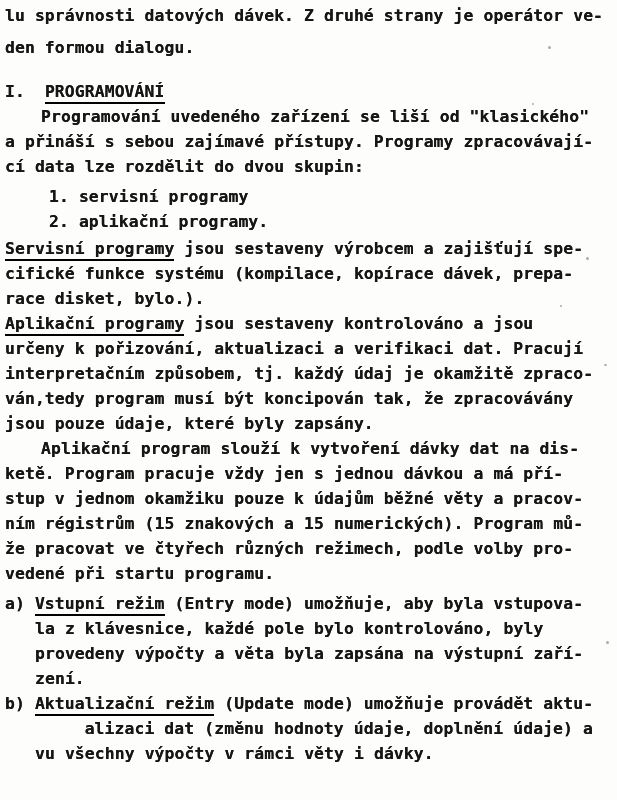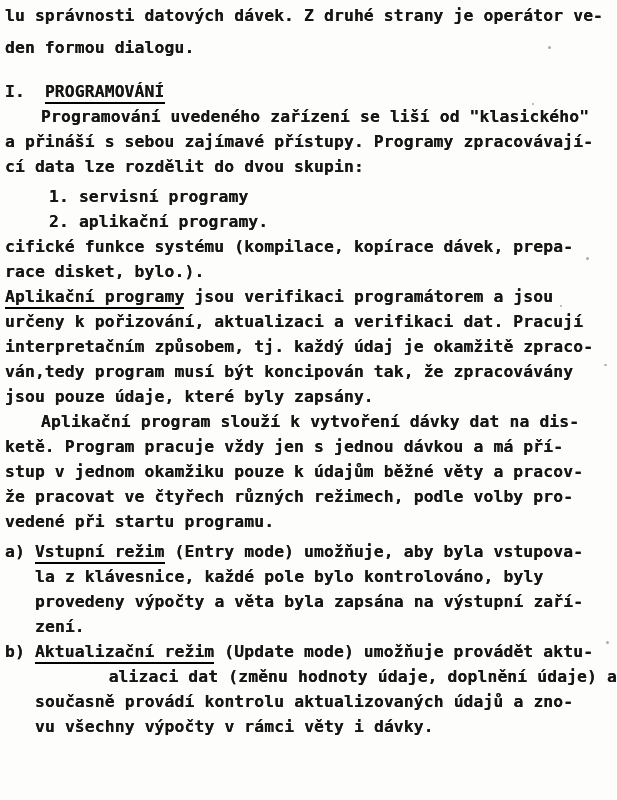--- a/index.html
+++ b/index.html
@@ -6,21 +6,21 @@
     margin: 0;
     padding: 0;
     background: #ffffff;
   }
   .page {
     position: relative;
     width: 617px;
     height: 800px;
     box-sizing: border-box;
     background: #fdfdfb;
-    padding: 3px 0 0 5px;
+    padding: 3px 24px 0 5px;
     overflow: hidden;
     font-family: "DejaVu Sans Mono", "Liberation Mono", monospace;
     font-size: 16.4px;
     font-weight: 700;
     line-height: 25px;
     color: #161616;
     text-shadow: 0 0 0.6px rgba(15,15,15,0.85);
   }
   .doc .line {
     white-space: pre;
@@ -52,39 +52,40 @@
 <div class="page">
   <div class="doc">
       <div class="line"><span>lu správnosti datových dávek. Z druhé strany je operátor ve-</span></div>
       <div class="line" style="margin-top: 7px;"><span>den formou dialogu.</span></div>
       <div class="line" style="margin-top: 19px;"><span>I.  </span><span class="u">PROGRAMOVÁNÍ</span></div>
       <div class="line" style="margin-top: 0; padding-left: 36px;"><span>Programování uvedeného zařízení se liší od "klasického"</span></div>
       <div class="line"><span>a přináší s sebou zajímavé přístupy. Programy zpracovávají-</span></div>
       <div class="line"><span>cí data lze rozdělit do dvou skupin:</span></div>
       <div class="line" style="margin-top: 5px; padding-left: 44px;"><span>1. servisní programy</span></div>
       <div class="line" style="padding-left: 44px;"><span>2. aplikační programy.</span></div>
+      <div class="line" style="margin-top: 2px;"><span class="u">Servisní programy</span><span> jsou sestaveny výrobcem a zajišťují spe-</span></div>
       <div class="line"><span>cifické funkce systému (kompilace, kopírace dávek, prepa-</span></div>
       <div class="line"><span>race disket, bylo.).</span></div>
-      <div class="line"><span class="u">Aplikační programy</span><span> jsou verifikaci programátorem a jsou</span></div>
+      <div class="line"><span class="u">Aplikační programy</span><span> jsou sestaveny kontrolováno a jsou</span></div>
       <div class="line"><span>určeny k pořizování, aktualizaci a verifikaci dat. Pracují</span></div>
       <div class="line"><span>interpretačním způsobem, tj. každý údaj je okamžitě zpraco-</span></div>
       <div class="line"><span>ván,tedy program musí být koncipován tak, že zpracovávány</span></div>
       <div class="line"><span>jsou pouze údaje, které byly zapsány.</span></div>
       <div class="line" style="padding-left: 36px;"><span>Aplikační program slouží k vytvoření dávky dat na dis-</span></div>
       <div class="line"><span>ketě. Program pracuje vždy jen s jednou dávkou a má pří-</span></div>
       <div class="line"><span>stup v jednom okamžiku pouze k údajům běžné věty a pracov-</span></div>
+      <div class="line"><span>ním régistrům (15 znakových a 15 numerických). Program mů-</span></div>
       <div class="line"><span>že pracovat ve čtyřech různých režimech, podle volby pro-</span></div>
       <div class="line"><span>vedené při startu programu.</span></div>
       <div class="line" style="margin-top: 5px;"><span>a) </span><span class="u">Vstupní režim</span><span> (Entry mode) umožňuje, aby byla vstupova-</span></div>
       <div class="line" style="padding-left: 30px;"><span>la z klávesnice, každé pole bylo kontrolováno, byly</span></div>
       <div class="line" style="padding-left: 30px;"><span>provedeny výpočty a věta byla zapsána na výstupní zaří-</span></div>
       <div class="line" style="padding-left: 30px;"><span>zení.</span></div>
       <div class="line"><span>b) </span><span class="u">Aktualizační režim</span><span> (Update mode) umožňuje provádět aktu-</span></div>
       <div class="line" style="padding-left: 30px; text-align: right;"><span>alizaci dat (změnu hodnoty údaje, doplnění údaje) a</span></div>
-      <div class="line" style="padding-left: 30px;"><span>současně provádí kontrolu aktualizovaných údajů a zno-</span></div>
       <div class="line" style="padding-left: 30px;"><span>vu všechny výpočty v rámci věty i dávky.</span></div>
     </div>
   <div class="speck s1"></div>
   <div class="speck s2"></div>
   <div class="speck s3"></div>
   <div class="speck s4"></div>
   <div class="speck s5"></div>
   <div class="speck s6"></div>
   <div class="speck s7"></div>
   <div class="speck s8"></div>

